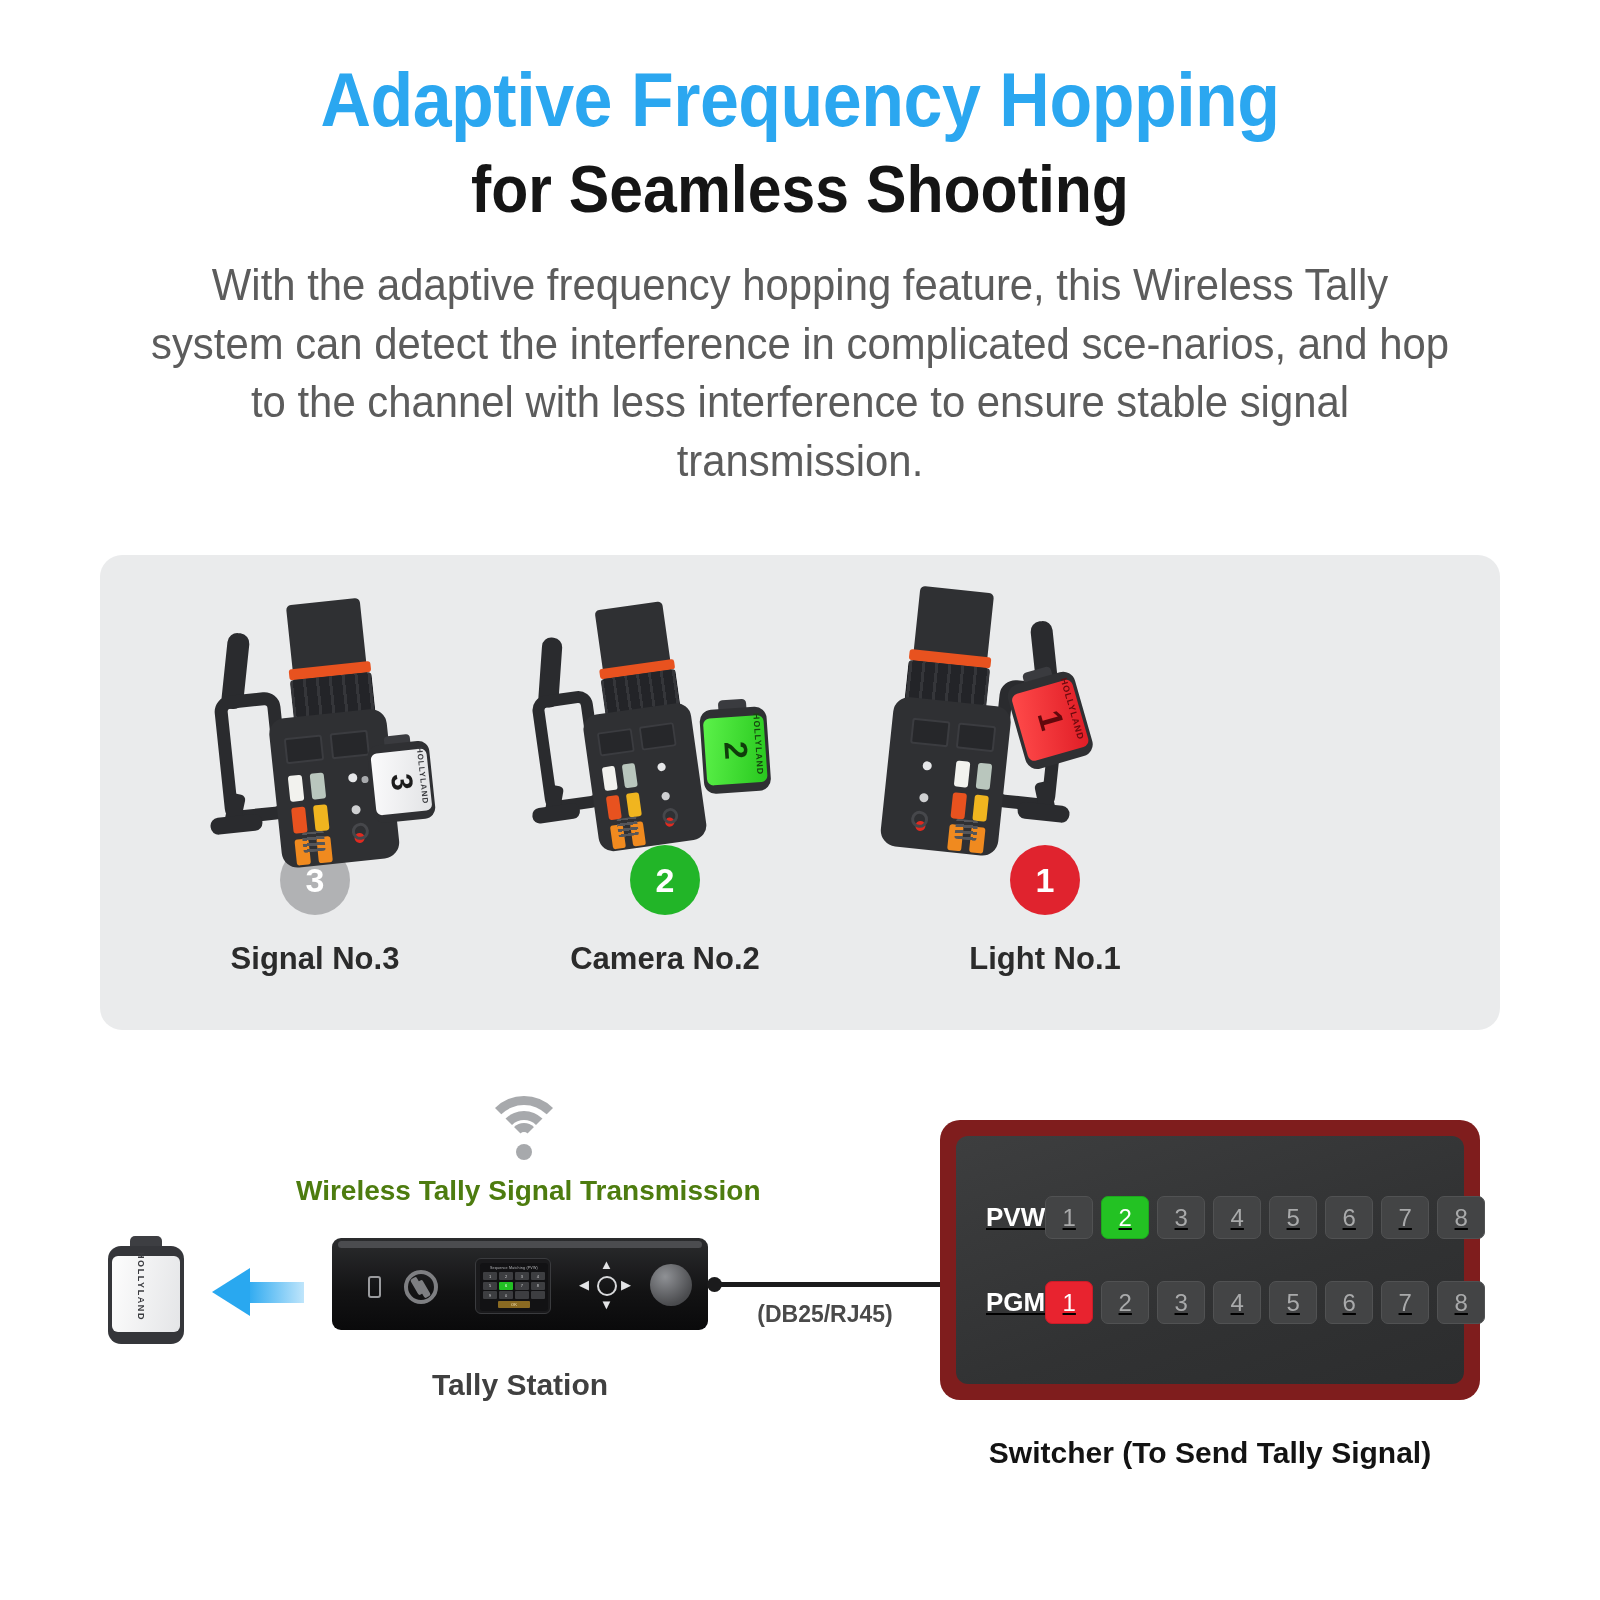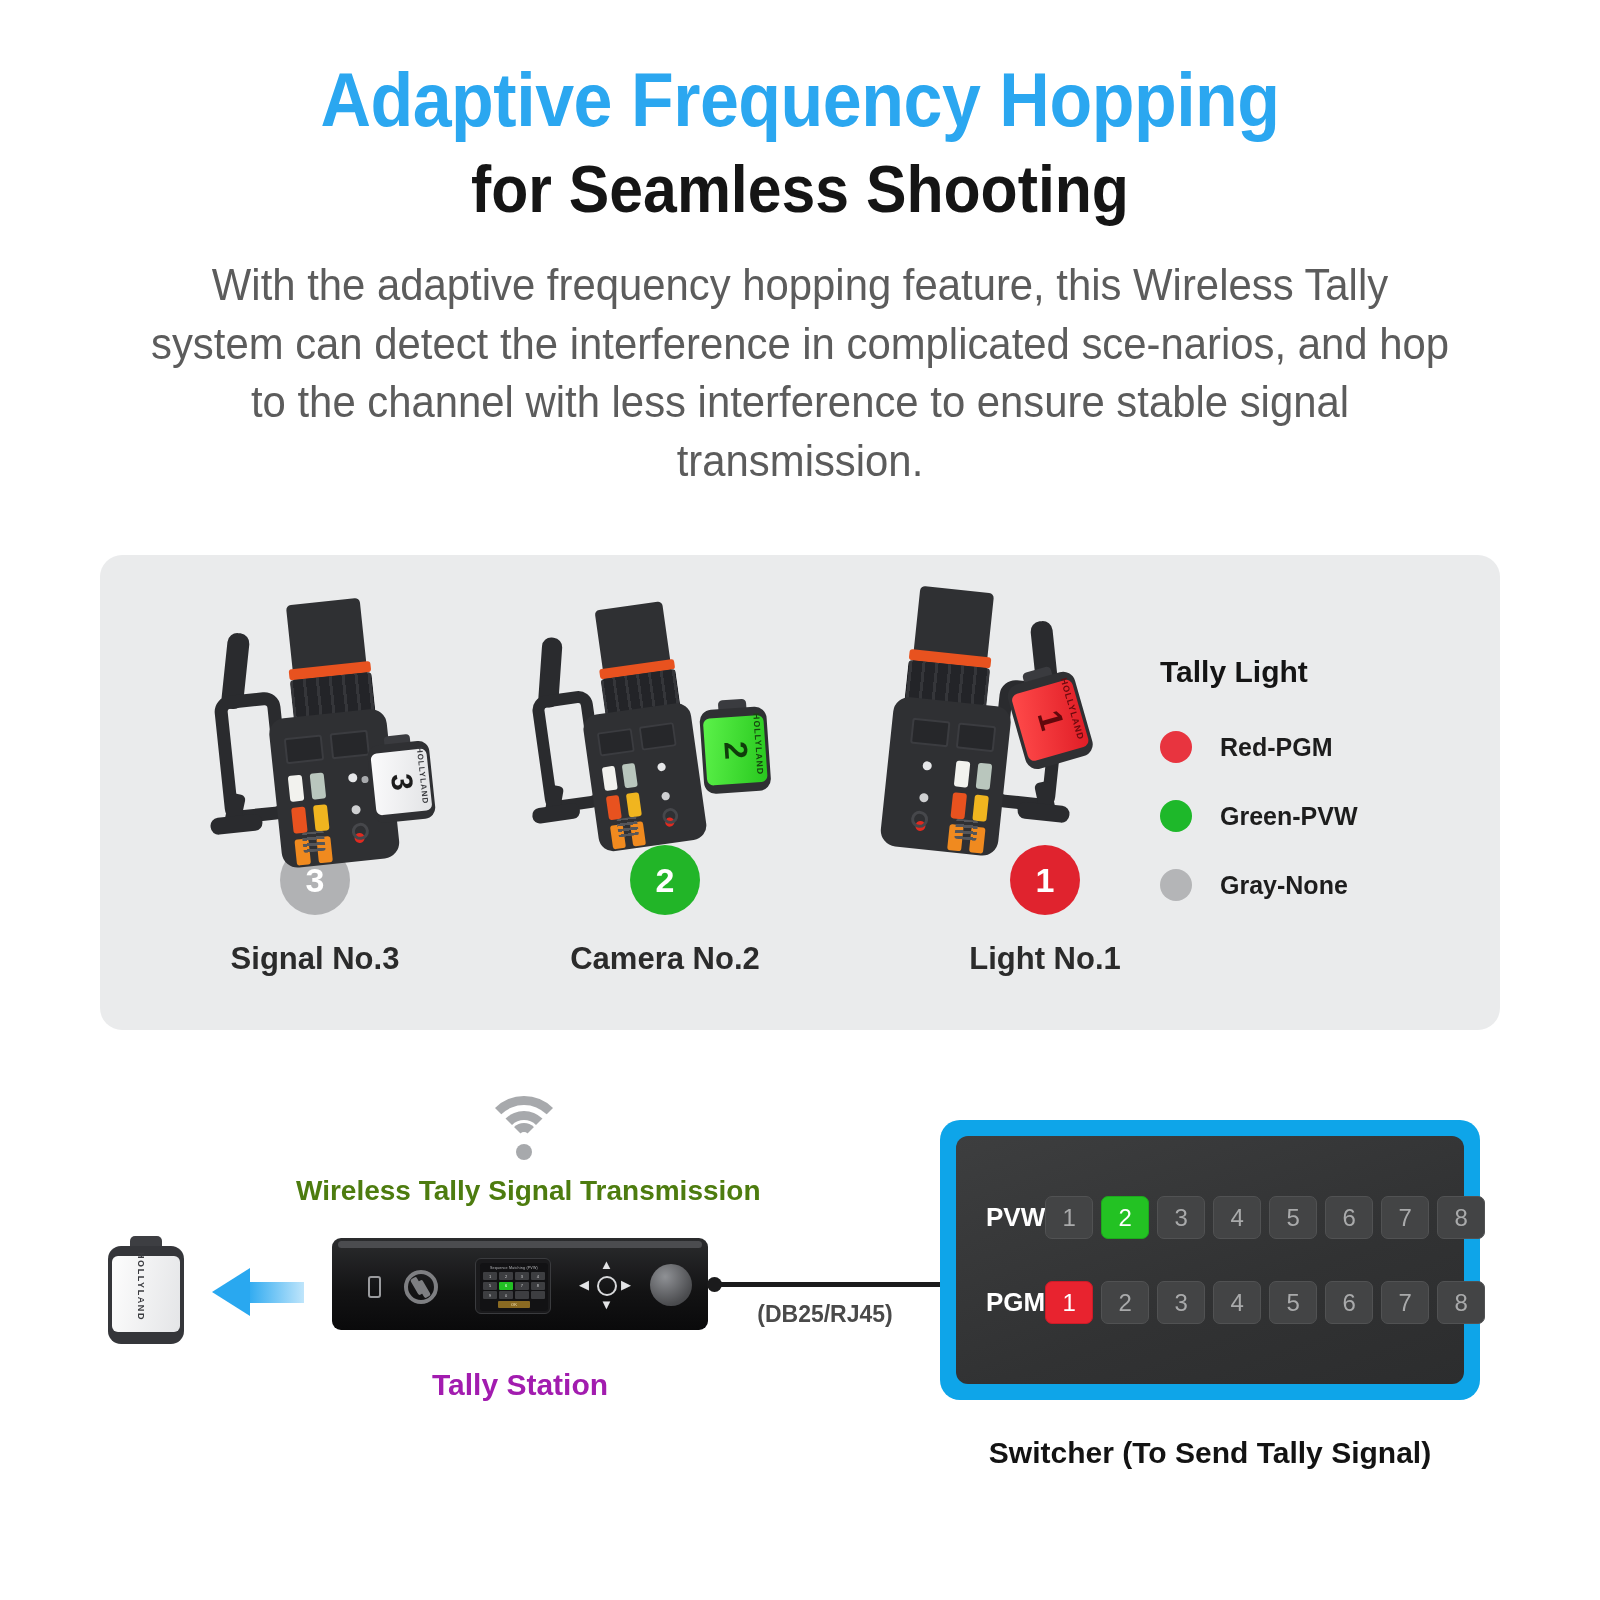--- a/index.html
+++ b/index.html
@@ -160,21 +160,21 @@
     background:#a7a9ac; border-radius:50%;
   }
 
   .cap-wireless {
     position:absolute; left:296px; top:1175px; width:450px; text-align:center;
     font-size:28px; font-weight:bold; color:#4d7c0f; white-space:nowrap;
     font-family:"Liberation Sans Narrow","Liberation Sans",sans-serif;
   }
   .cap-station {
     position:absolute; left:330px; top:1368px; width:380px; text-align:center;
-    font-size:30px; font-weight:bold; color:#a21caf;
+    font-size:30px; font-weight:bold; color:#404040;
     font-family:"Liberation Sans Narrow","Liberation Sans",sans-serif;
   }
   .cap-conn {
     position:absolute; left:735px; top:1300px; width:180px; text-align:center;
     font-size:23px; font-weight:bold; color:#4a4a4a; line-height:1.25;
     font-family:"Liberation Sans Narrow","Liberation Sans",sans-serif;
   }
   .cap-switcher {
     position:absolute; left:945px; top:1436px; width:530px; text-align:center;
     font-size:30px; font-weight:bold; color:#131313; white-space:nowrap;
@@ -292,21 +292,21 @@
     background:#1b1b1c; border-radius:50%;
   }
   .cable-node-r {
     position:absolute; left:940px; top:1277px; width:15px; height:15px;
     background:#1b1b1c; border-radius:50%;
   }
 
   
   .switcher {
     position:absolute; left:940px; top:1120px; width:540px; height:280px;
-    background:#0ea5e9; border-radius:20px; padding:16px;
+    background:#7f1d1d; border-radius:20px; padding:16px;text-decoration:underline;
   }
   .switcher-inner {
     width:100%; height:100%;
     background:linear-gradient(160deg,#3d3e3f,#313233 60%,#2c2d2e);
     border-radius:12px; padding:46px 30px;
     display:flex; flex-direction:column; justify-content:center; gap:42px;
   }
   .sw-row { display:flex; align-items:center; }
   .sw-label {
     width:76px; color:#ffffff; font-size:26px; font-weight:bold;
@@ -436,36 +436,20 @@
   </div>
   <div class="puck" style="left:918px; top:118px; transform:rotate(-16deg) scale(1.12);">
     <div class="cap"></div>
       <div class="shell"></div>
     <div class="face" style="background:linear-gradient(100deg,#ff4a4a,#e01d26);">
       <span class="num" style="color:#61080c;">1</span>
     </div>
     <span class="brand" style="color:#6b0a0e;">HOLLYLAND</span>
   </div>
 
-  <div class="legend">
-    <div class="legend-title">Tally Light</div>
-
-    <div class="legend-row">
-      <span class="legend-dot" style="background:#e8343f;"></span>
-      <span class="legend-text">Red-PGM</span>
-    </div>
-    <div class="legend-row">
-      <span class="legend-dot" style="background:#1eb82a;"></span>
-      <span class="legend-text">Green-PVW</span>
-    </div>
-    <div class="legend-row">
-      <span class="legend-dot" style="background:#b4b5b7;"></span>
-      <span class="legend-text">Gray-None</span>
-    </div>
-  </div>
 </div>
 
 <div class="wifi-icon">
   <div class="wifi-arc" style="left:0;   top:4px;  width:82px; height:82px;"></div>
   <div class="wifi-arc" style="left:15px; top:19px; width:52px; height:52px;"></div>
   <div class="wifi-arc" style="left:27px; top:31px; width:28px; height:28px;"></div>
   <div class="wifi-dot"></div>
 </div>
 
 <div class="cap-wireless">Wireless Tally Signal Transmission</div>

